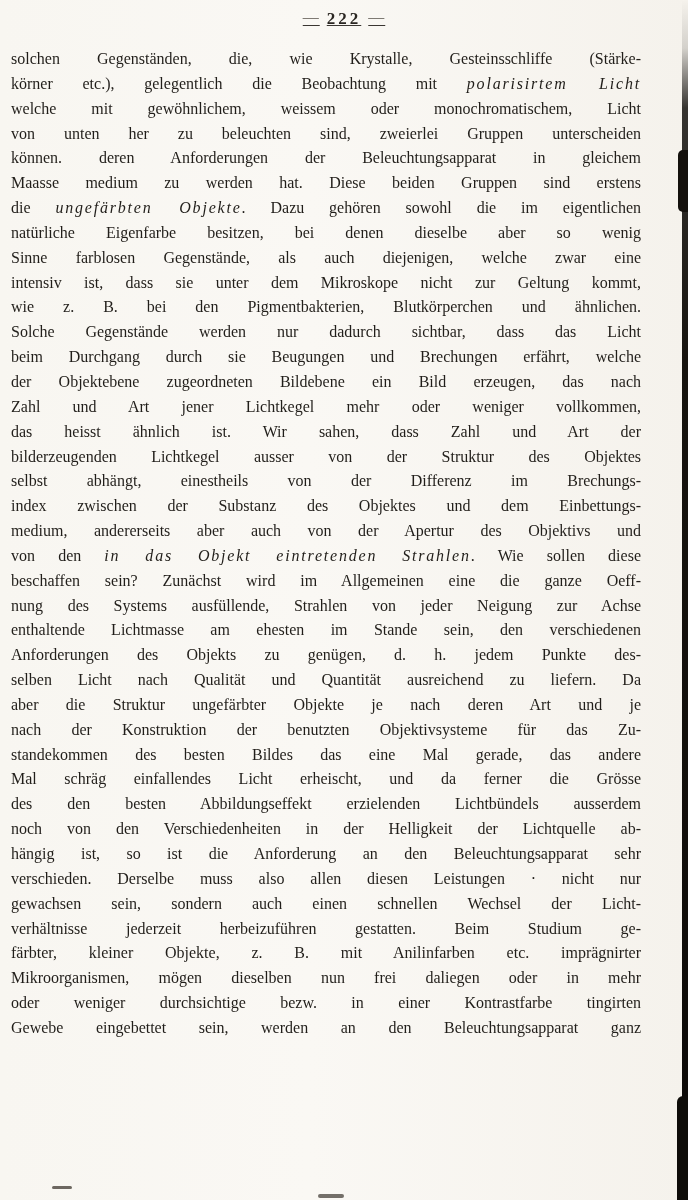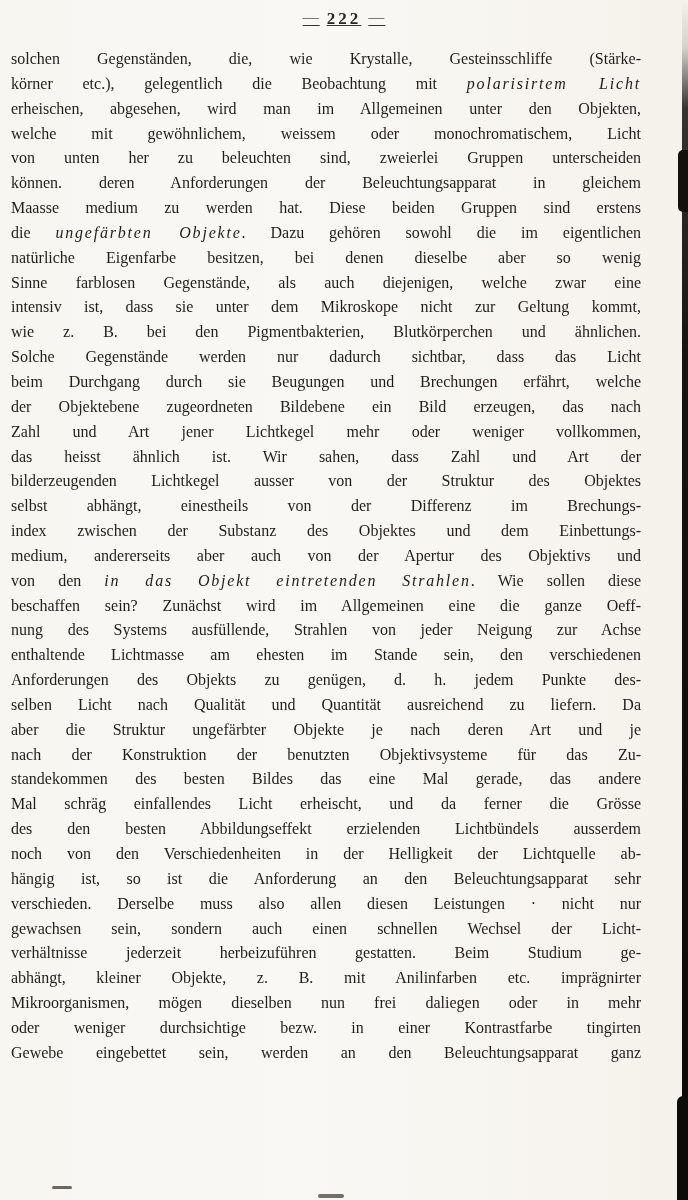--- a/index.html
+++ b/index.html
@@ -88,21 +88,20 @@
 
 <div class="page">
 
   <div class="page-header">
     <span class="header-mark">—</span><span class="page-number">222</span><span class="header-mark">—</span>
   </div>
 
   <div class="text-block">
       <div class="line">solchen Gegenständen, die, wie Krystalle, Gesteinsschliffe (Stärke-</div>
       <div class="line"><span>körner etc.), gelegentlich die Beobachtung mit </span><span class="gesperrt">polarisirtem Licht</span></div>
-      <div class="line">erheischen, abgesehen, wird man im Allgemeinen unter den Objekten,</div>
       <div class="line">welche mit gewöhnlichem, weissem oder monochromatischem, Licht</div>
       <div class="line">von unten her zu beleuchten sind, zweierlei Gruppen unterscheiden</div>
       <div class="line">können. deren Anforderungen der Beleuchtungsapparat in gleichem</div>
       <div class="line">Maasse medium zu werden hat. Diese beiden Gruppen sind erstens</div>
       <div class="line"><span>die </span><span class="gesperrt">ungefärbten Objekte</span><span>. Dazu gehören sowohl die im eigentlichen</span></div>
       <div class="line">natürliche Eigenfarbe besitzen, bei denen dieselbe aber so wenig</div>
       <div class="line">Sinne farblosen Gegenstände, als auch diejenigen, welche zwar eine</div>
       <div class="line">intensiv ist, dass sie unter dem Mikroskope nicht zur Geltung kommt,</div>
       <div class="line">wie z. B. bei den Pigmentbakterien, Blutkörperchen und ähnlichen.</div>
       <div class="line">Solche Gegenstände werden nur dadurch sichtbar, dass das Licht</div>
@@ -123,21 +122,21 @@
       <div class="line">aber die Struktur ungefärbter Objekte je nach deren Art und je</div>
       <div class="line">nach der Konstruktion der benutzten Objektivsysteme für das Zu-</div>
       <div class="line">standekommen des besten Bildes das eine Mal gerade, das andere</div>
       <div class="line">Mal schräg einfallendes Licht erheischt, und da ferner die Grösse</div>
       <div class="line">des den besten Abbildungseffekt erzielenden Lichtbündels ausserdem</div>
       <div class="line">noch von den Verschiedenheiten in der Helligkeit der Lichtquelle ab-</div>
       <div class="line">hängig ist, so ist die Anforderung an den Beleuchtungsapparat sehr</div>
       <div class="line">verschieden. Derselbe muss also allen diesen Leistungen · nicht nur</div>
       <div class="line">gewachsen sein, sondern auch einen schnellen Wechsel der Licht-</div>
       <div class="line">verhältnisse jederzeit herbeizuführen gestatten. Beim Studium ge-</div>
-      <div class="line">abhängt, kleiner Objekte, z. B. mit Anilinfarben etc. imprägnirter</div>
+      <div class="line">färbter, kleiner Objekte, z. B. mit Anilinfarben etc. imprägnirter</div>
       <div class="line">Mikroorganismen, mögen dieselben nun frei daliegen oder in mehr</div>
       <div class="line">oder weniger durchsichtige bezw. in einer Kontrastfarbe tingirten</div>
       <div class="line">Gewebe eingebettet sein, werden an den Beleuchtungsapparat ganz</div>
     </div>
 
   <div class="scan-edge"></div>
   <div class="edge-blob-1"></div>
   <div class="edge-blob-2"></div>
   <div class="speck-1"></div>
   <div class="speck-2"></div>

